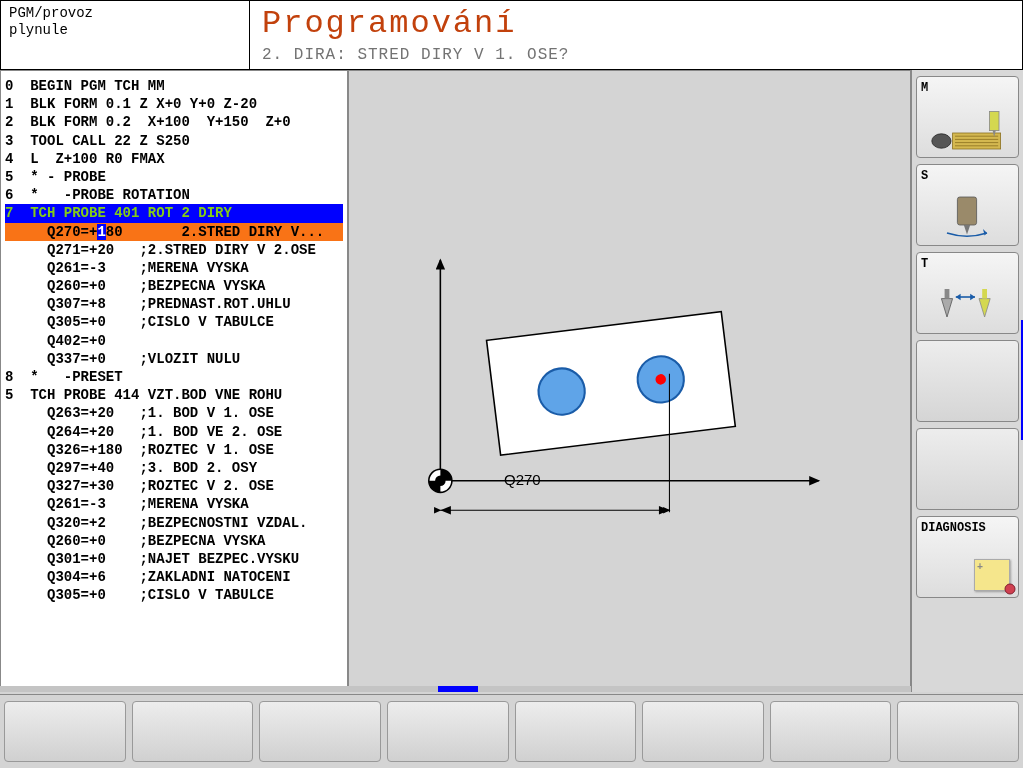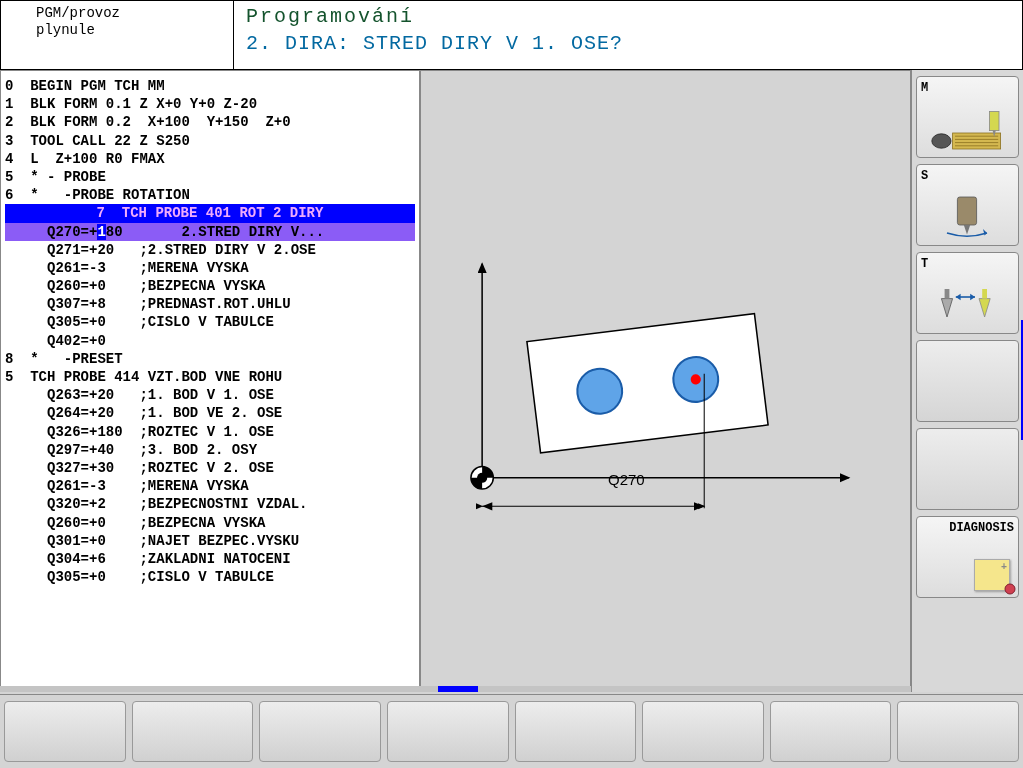--- a/index.html
+++ b/index.html
@@ -11,75 +11,73 @@
     overflow: hidden;
     position: relative;
   }
   .top-bar {
     display: flex;
     height: 70px;
     border: 1px solid #000;
     background: #fff;
   }
   .mode-box {
-    width: 206px;
+    width: 249px;
     border-right: 1px solid #000;
     padding: 4px 8px;
     background: #fff;
     font-size: 14px;
     line-height: 1.2;
-    margin-left: 27px;
   }
   .title-box {
     flex: 1;
     padding: 4px 12px;
     background: #fff;
   }
   .title-main {
     font-family: 'Courier New', monospace;
-    font-size: 20px;
+    font-size: 32px;
     letter-spacing: 2px;
-    color: #14532d;
+    color: #c2410c;
   }
   .title-sub {
     font-family: 'Courier New', monospace;
-    font-size: 20px;
+    font-size: 16px;
     letter-spacing: 1px;
-    color: #0369a1;
+    color: #737373;
     margin-top: 4px;
   }
   .main {
     display: flex;
     position: absolute;
     top: 70px;
     left: 0;
     right: 0;
     bottom: 76px;
   }
   .code-panel {
-    width: 420px;
+    width: 348px;
     background: #fff;
     border: 1px solid #888;
     padding: 6px 4px;
     font-family: 'Courier New', monospace;
     font-size: 14px;
     font-weight: bold;
     line-height: 1.3;
     overflow: hidden;
   }
   .code-line {
     white-space: pre;
   }
   .code-line.selected {
     background: #0000ff;
-    color: #f0abfc;
-    text-align: center;
+    color: #84cc16;
   }
   .code-line.highlighted {
-    background: #8b5cf6;
+    background: #f97316;
     color: #000;
   }
   .code-line .hl-cursor {
     background: #0000ff;
     color: #fff;
   }
   .graphic-panel {
     flex: 1;
     background: #d4d4d4;
     border: 1px solid #888;
@@ -103,21 +101,21 @@
     font-family: 'Courier New', monospace;
     font-size: 12px;
     font-weight: bold;
     padding: 4px;
   }
   .side-btn.empty {
     visibility: visible;
     background: linear-gradient(#ededed, #d5d5d5);
   }
   .side-btn.diag {
-    text-align: right;
+    text-align: left;
   }
   .diag-note {
     position: absolute;
     bottom: 6px;
     right: 8px;
     width: 36px;
     height: 32px;
     background: #f5e68c;
     border: 1px solid #aaa;
     box-shadow: 1px 1px 2px rgba(0,0,0,0.3);
@@ -160,21 +158,20 @@
     position: absolute;
     top: 0;
     height: 6px;
     background: #0000ff;
   }
   .axis-label {
     position: absolute;
     font-family: Arial, sans-serif;
     font-size: 15px;
     color: #000;
-    margin-left: 32px;
   }
 </style>
 </head>
 <body>
 
 <div class="top-bar">
   <div class="mode-box">
     <div>PGM/provoz</div>
     <div>plynule</div>
   </div>
@@ -194,20 +191,21 @@
       <div class="code-line">5  * - PROBE</div>
       <div class="code-line">6  *   -PROBE ROTATION</div>
       <div class="code-line selected">7  TCH PROBE 401 ROT 2 DIRY</div>
       <div class="code-line highlighted"><span>     Q270=+</span><span class="hl-cursor">1</span><span>80       2.STRED DIRY V...</span></div>
       <div class="code-line">     Q271=+20   ;2.STRED DIRY V 2.OSE</div>
       <div class="code-line">     Q261=-3    ;MERENA VYSKA</div>
       <div class="code-line">     Q260=+0    ;BEZPECNA VYSKA</div>
       <div class="code-line">     Q307=+8    ;PREDNAST.ROT.UHLU</div>
       <div class="code-line">     Q305=+0    ;CISLO V TABULCE</div>
       <div class="code-line">     Q402=+0</div>
+      <div class="code-line">     Q337=+0    ;VLOZIT NULU</div>
       <div class="code-line">8  *   -PRESET</div>
       <div class="code-line">5  TCH PROBE 414 VZT.BOD VNE ROHU</div>
       <div class="code-line">     Q263=+20   ;1. BOD V 1. OSE</div>
       <div class="code-line">     Q264=+20   ;1. BOD VE 2. OSE</div>
       <div class="code-line">     Q326=+180  ;ROZTEC V 1. OSE</div>
       <div class="code-line">     Q297=+40   ;3. BOD 2. OSY</div>
       <div class="code-line">     Q327=+30   ;ROZTEC V 2. OSE</div>
       <div class="code-line">     Q261=-3    ;MERENA VYSKA</div>
       <div class="code-line">     Q320=+2    ;BEZPECNOSTNI VZDAL.</div>
       <div class="code-line">     Q260=+0    ;BEZPECNA VYSKA</div>

